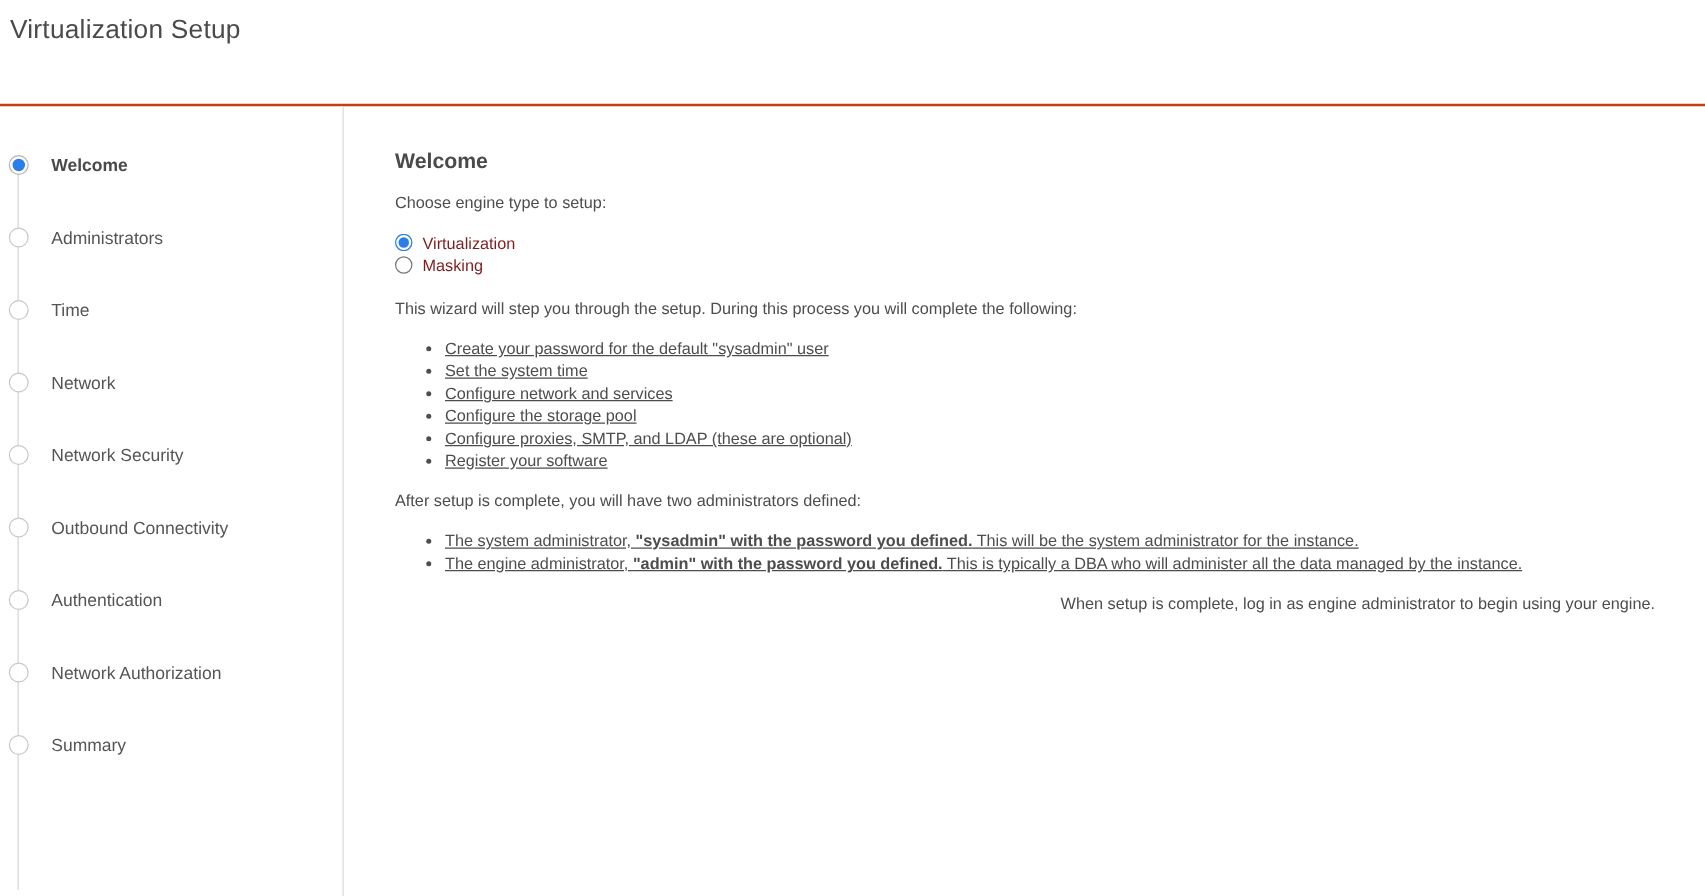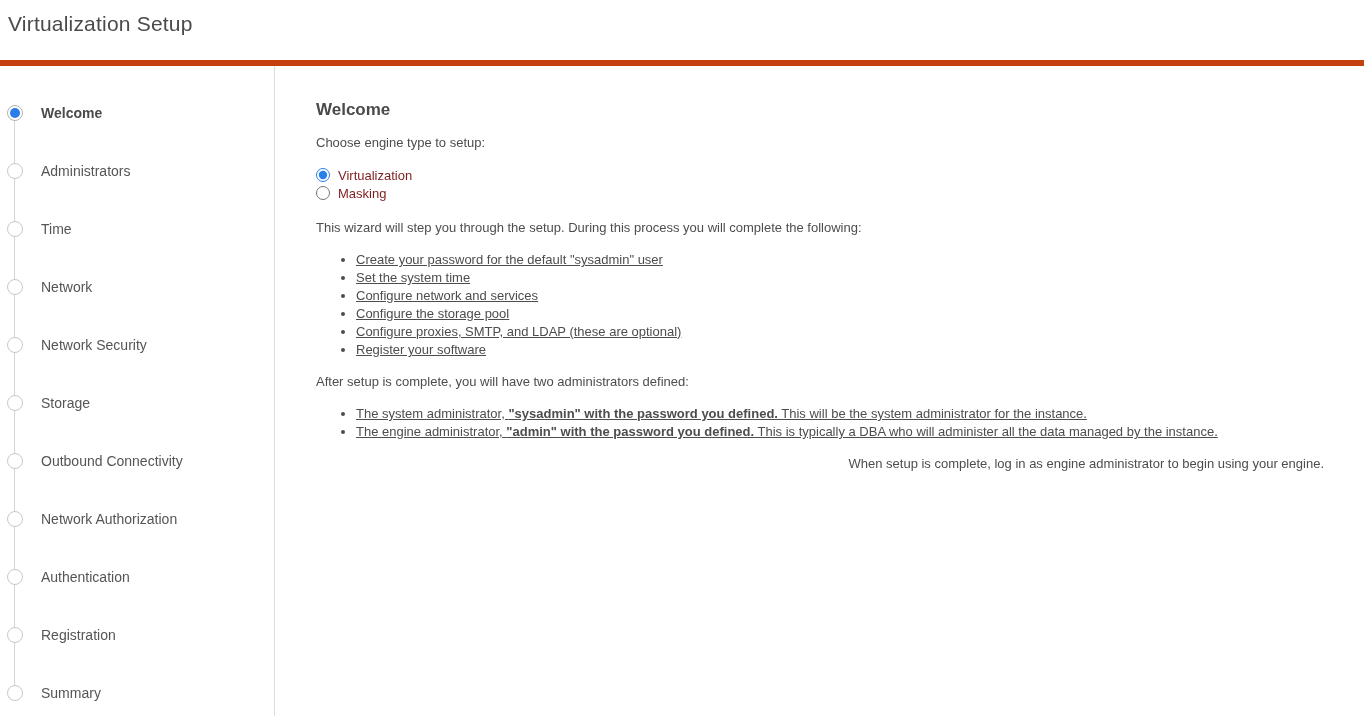--- a/index.html
+++ b/index.html
@@ -5,22 +5,22 @@
   * { box-sizing: border-box; margin: 0; padding: 0; }
   html, body {
     width: 1364px; height: 717px;
     background: #ffffff;
     font-family: "Liberation Sans", "DejaVu Sans", sans-serif;
     color: #4d4d4d;
     overflow: hidden;
   }
   
   .page-header {
-    height: 66px;
-    border-bottom: 6px solid #c2410c;
+    height: 85px;
+    border-bottom: 2px solid #c2410c;
     padding: 10px 0 0 8px;
   }
   .page-title {
     font-size: 21px;
     font-weight: 500;
     line-height: 28px;
     color: #4a4a4a;
     letter-spacing: 0.2px;
   }
   
@@ -163,44 +163,36 @@
   <div class="step">
     <span class="step-radio"></span>
     <span class="step-label">Network</span>
   </div>
 
   <div class="step">
     <span class="step-radio"></span>
     <span class="step-label">Network Security</span>
   </div>
 
-  <div class="step">
-    <span class="step-radio"></span>
-    <span class="step-label">Storage</span>
-  </div>
 
   <div class="step">
     <span class="step-radio"></span>
     <span class="step-label">Outbound Connectivity</span>
   </div>
 
   <div class="step">
     <span class="step-radio"></span>
+    <span class="step-label">Authentication</span>
+  </div>
+
+  <div class="step">
+    <span class="step-radio"></span>
     <span class="step-label">Network Authorization</span>
   </div>
 
-  <div class="step">
-    <span class="step-radio"></span>
-    <span class="step-label">Authentication</span>
-  </div>
-
-  <div class="step">
-    <span class="step-radio"></span>
-    <span class="step-label">Registration</span>
-  </div>
 
   <div class="step">
     <span class="step-radio"></span>
     <span class="step-label">Summary</span>
   </div>
 </nav>
 
   <main class="main">
     <h2 class="section-heading">Welcome</h2>
     <p class="choose-label">Choose engine type to setup:</p>

